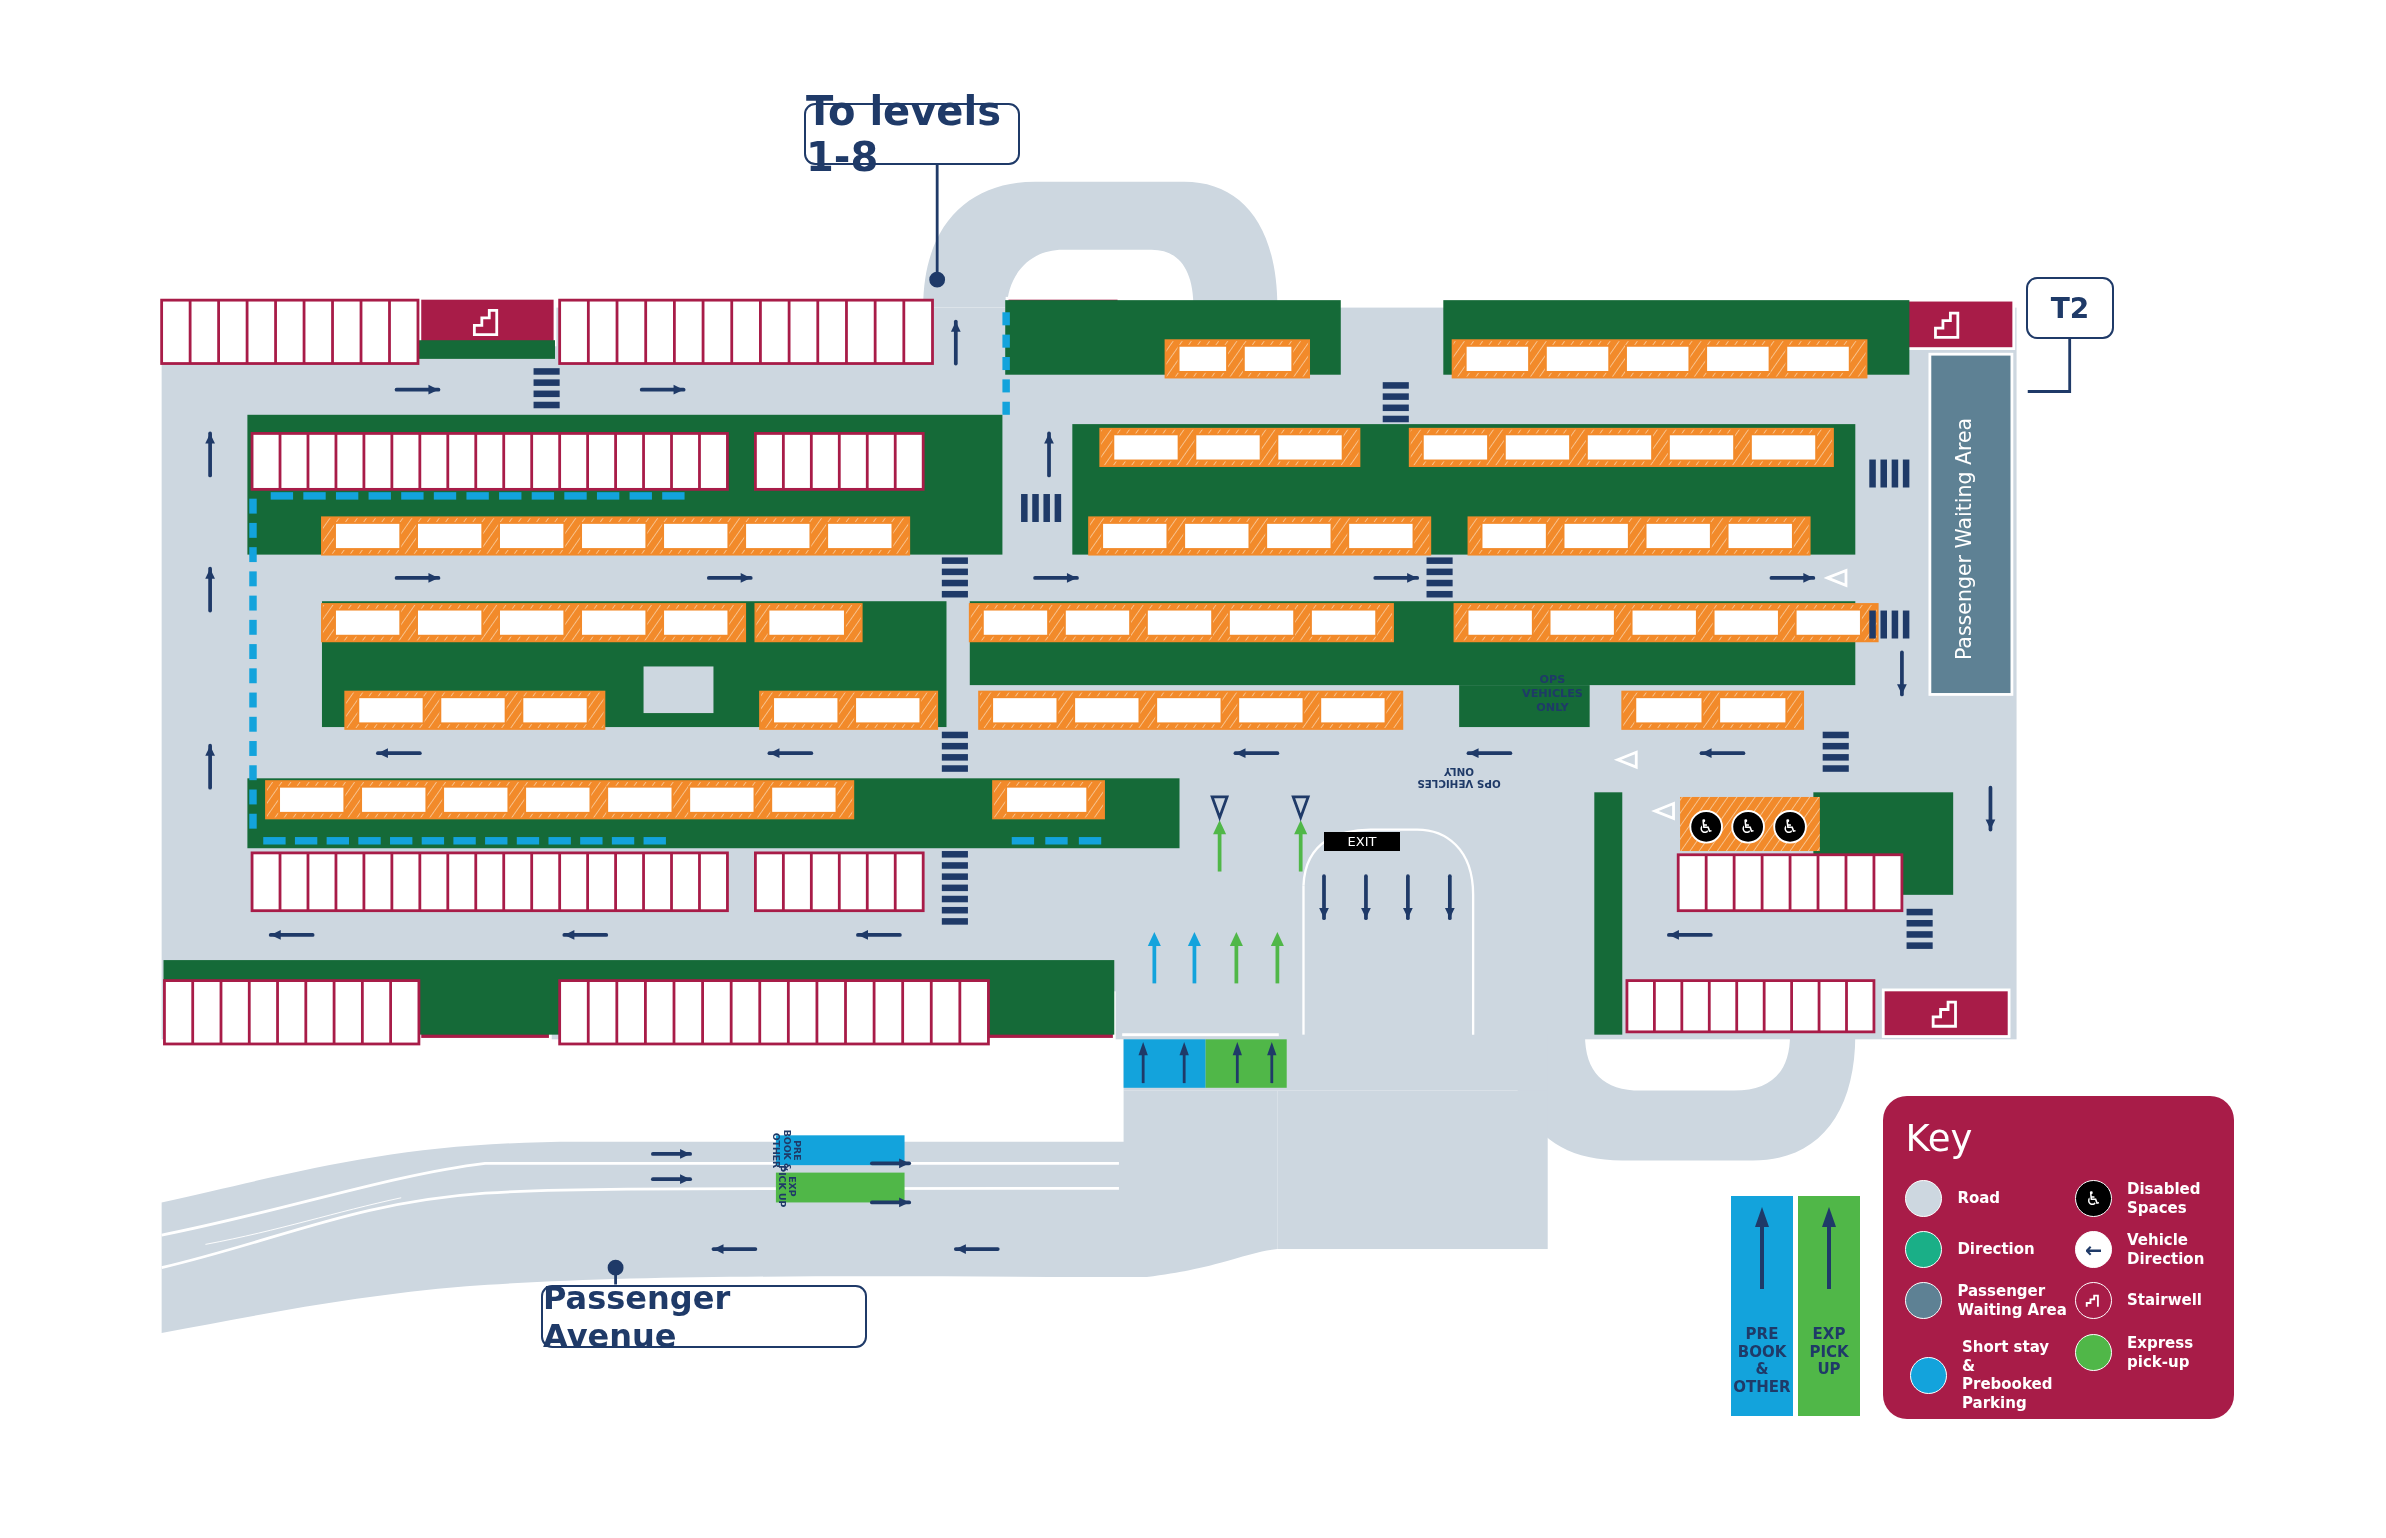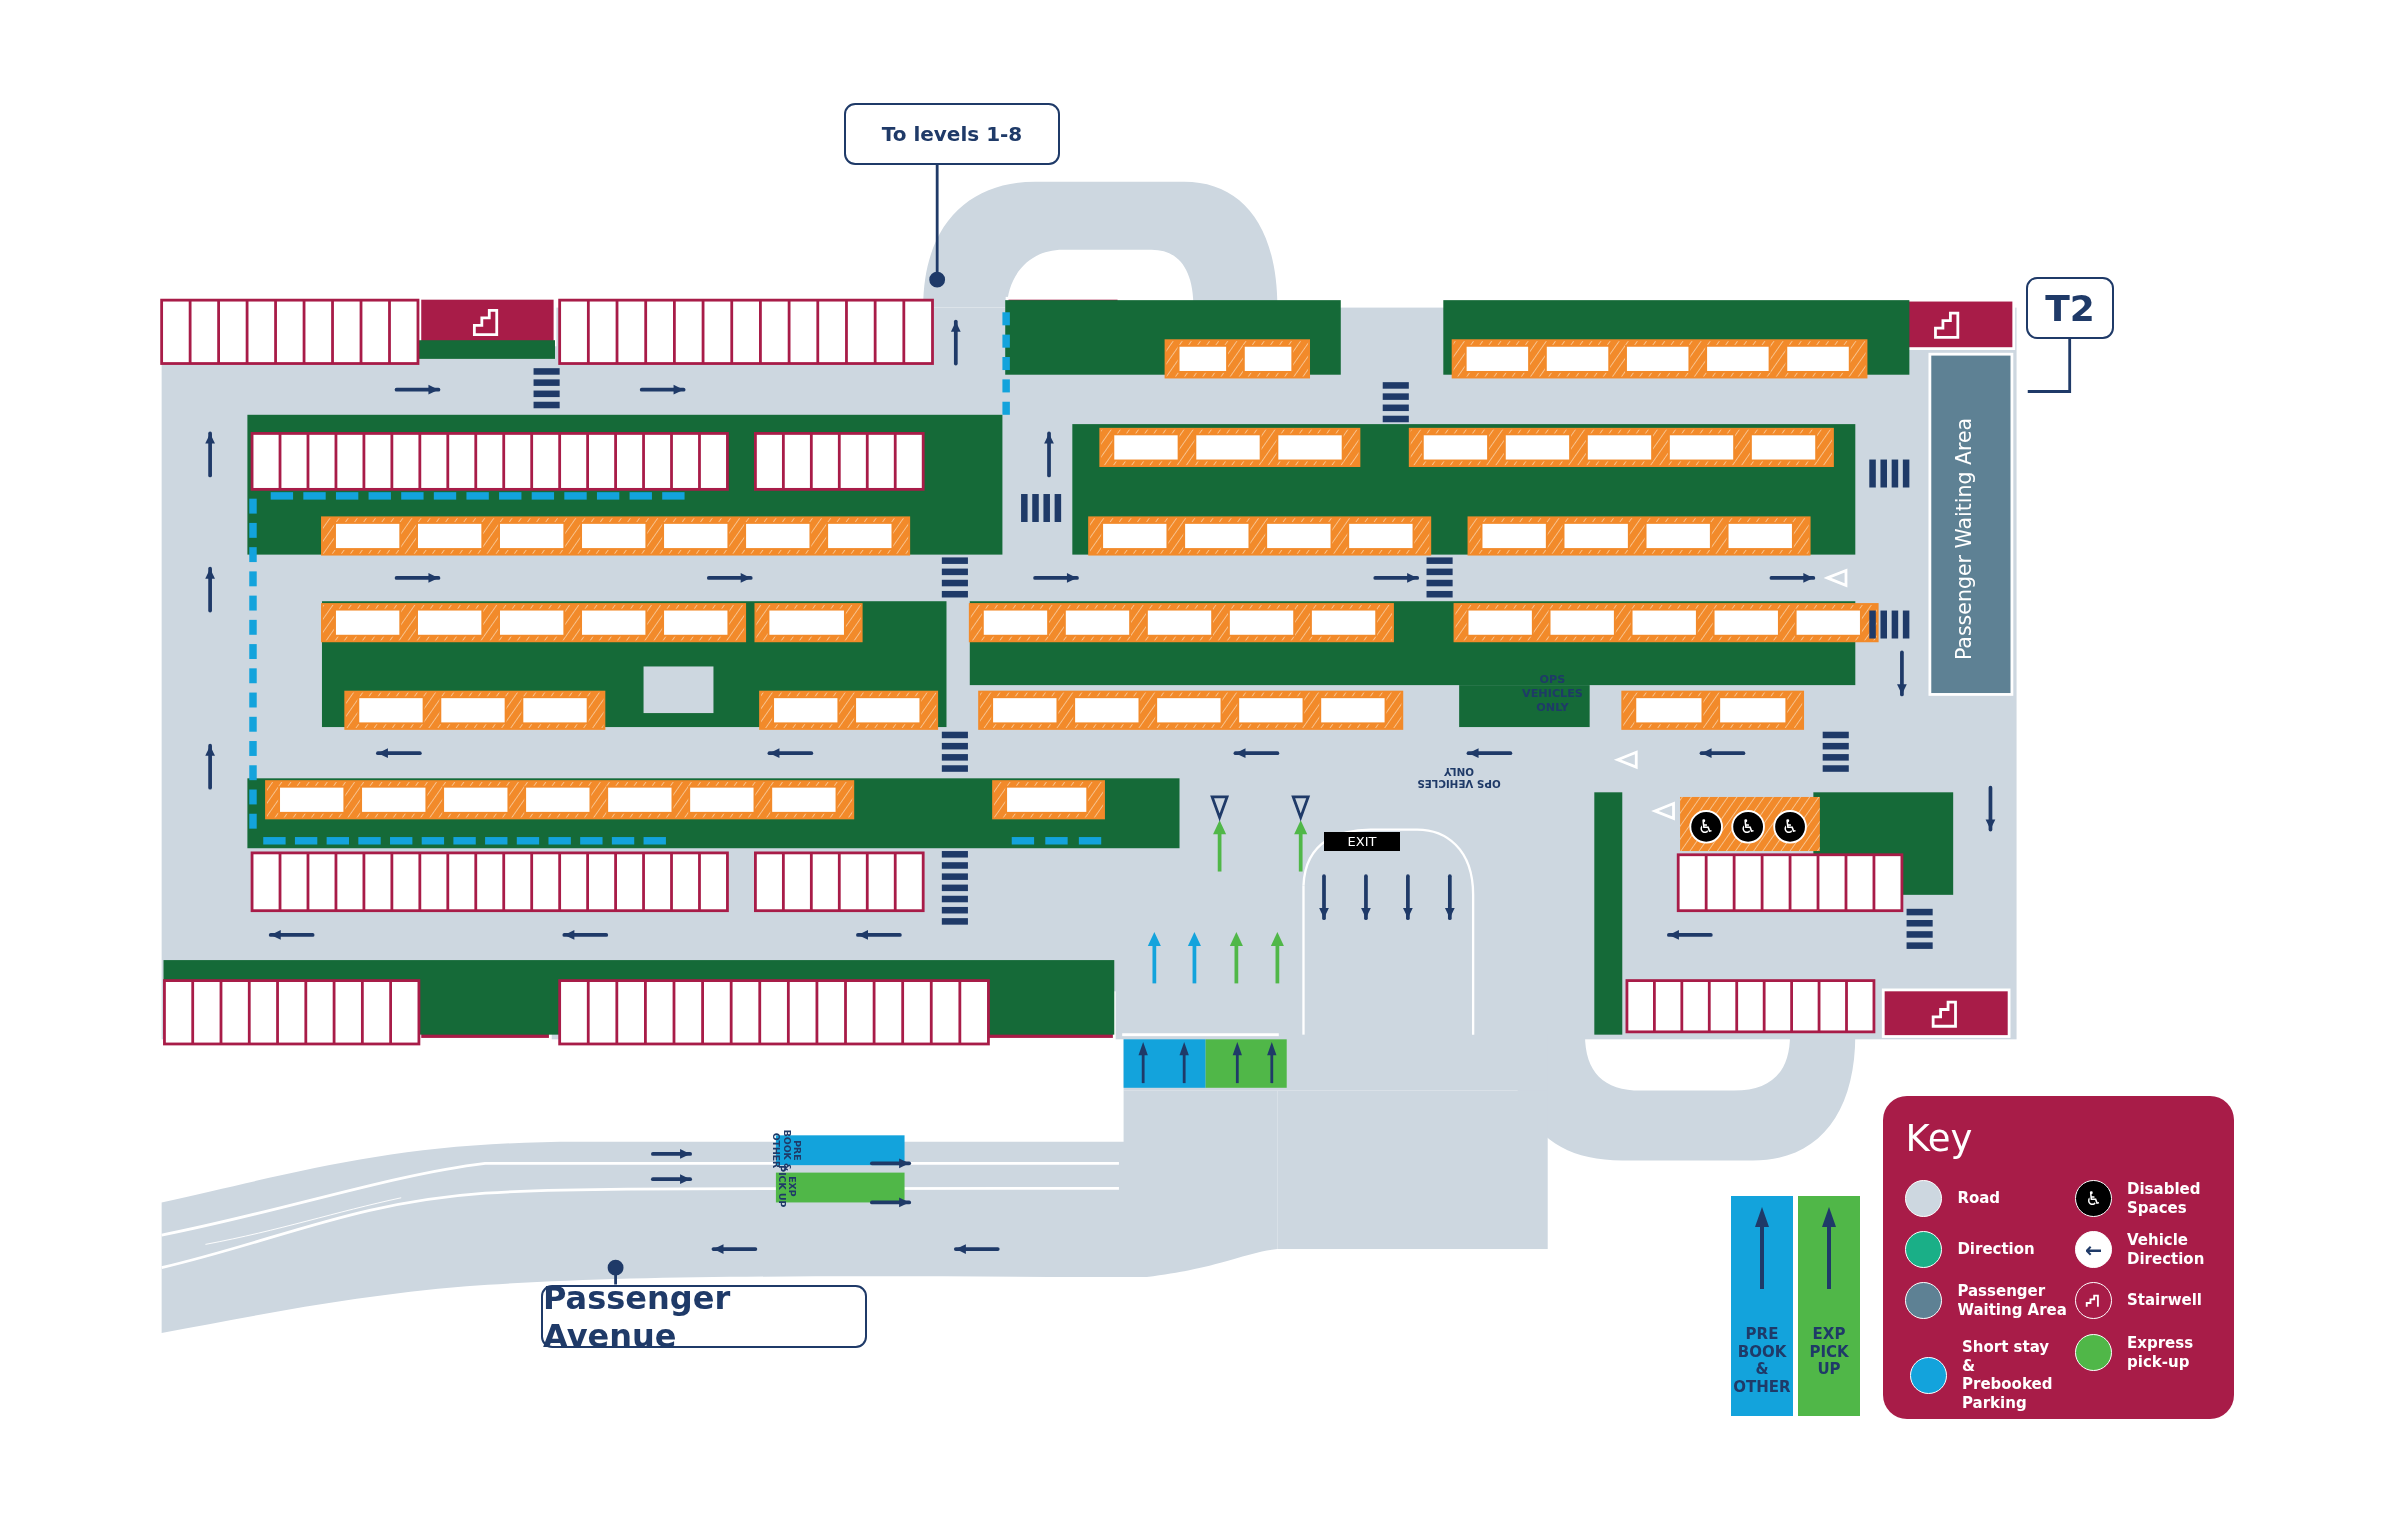--- a/index.html
+++ b/index.html
@@ -1,20 +1,20 @@
 <!DOCTYPE html>
 <html style="font-size:15px"><head>
 <meta charset="utf-8">
 <style>
   html, body { margin:0; padding:0; background:#ffffff; }
   body { width:2387px; height:1538px; position:relative; overflow:hidden; font-family:"DejaVu Sans", sans-serif; }
   #map { position:absolute; left:0; top:0; width:2387px; height:1538px; }
   .callout { position:absolute; background:#fff; border:2.8px solid #1f3a68; border-radius:11.2px; color:#1f3a68; font-family:"DejaVu Sans", sans-serif; font-weight:bold; display:flex; align-items:center; justify-content:center; box-sizing:border-box; }
-  #callout-levels { left:844px; top:103px; width:216px; height:62px; font-size:20px; }
-  #callout-t2 { left:2026px; top:277px; width:88px; height:62px; font-size:36px; }
+  #callout-levels { left:804px; top:103px; width:216px; height:62px; font-size:40px; }
+  #callout-t2 { left:2026px; top:277px; width:88px; height:62px; font-size:28px; }
   #callout-melbourne { left:541px; top:1285px; width:326px; height:63px; font-size:32px; }
   .pwa-label { position:absolute; left:1923px; top:385px; width:82px; height:308px; display:flex; align-items:center; justify-content:center; }
   .pwa-label span { transform:rotate(-90deg); white-space:nowrap; color:#fff; font-size:20.5px; }
   .ops-label { position:absolute; left:1515px; top:673px; width:75px; text-align:center; color:#1f3a68; font-weight:bold; font-size:11.2px; line-height:14px; }
   .ops-label-flip { position:absolute; left:1403px; top:766px; width:112px; text-align:center; color:#1f3a68; font-weight:bold; font-size:10.3px; transform:rotate(180deg); }
   .exit-label { position:absolute; left:1324px; top:832px; width:76px; height:18.6px; background:#000; color:#fff; font-size:13px; display:flex; align-items:center; justify-content:center; }
   .lane-tag { position:absolute; color:#1f3a68; font-weight:bold; font-size:9.3px; line-height:10.3px; text-align:center; transform:rotate(90deg); }
   
   .key { position:absolute; left:1883px; top:1096px; width:351px; height:323px; background:#a81c48; border-radius:24px; color:#fff; }
   .key-title { position:absolute; left:22.4px; top:20.5px; font-size:37px; font-weight:normal; }

